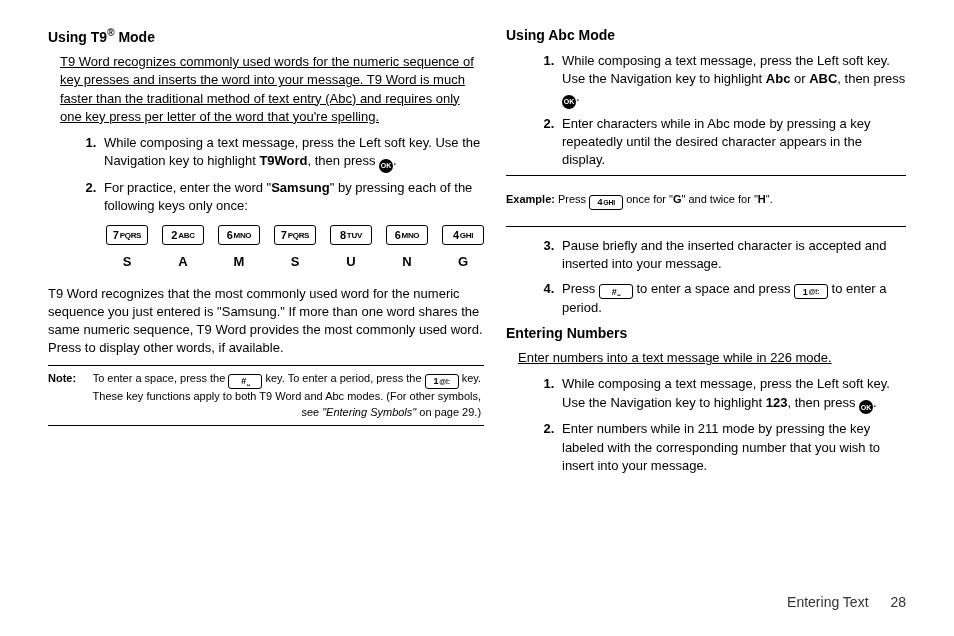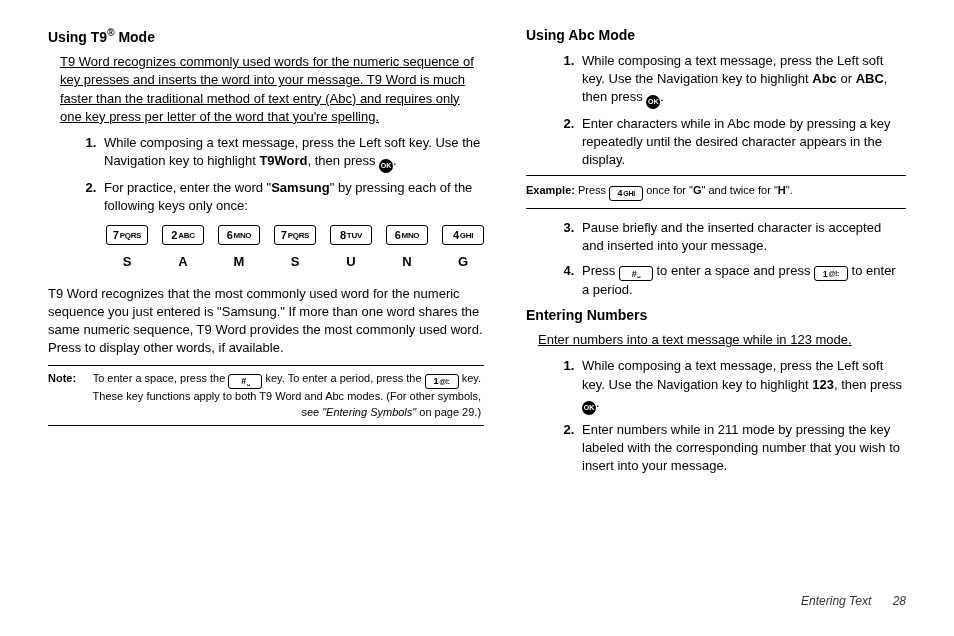--- a/index.html
+++ b/index.html
@@ -8,21 +8,21 @@
     font-family: Arial, Helvetica, sans-serif;
     background: #fff;
     color: #000;
     width: 954px;
     height: 636px;
     overflow: hidden;
   }
   .page {
     display: flex;
     padding: 24px 48px 10px 48px;
-    gap: 42px;
+    gap: 22px;
     height: 560px;
   }
   .col {
     flex: 1;
     font-size: 13px;
     line-height: 1.4;
   }
   h2 {
     font-size: 14px;
     font-weight: bold;
@@ -94,32 +94,31 @@
     font-size: 11px;
     margin-top: 8px;
   }
   .notebox .label { font-weight: bold; display: inline-block; width: 36px; vertical-align: top; }
   .notebox .content { display: inline-block; width: calc(100% - 42px); vertical-align: top; text-align: right; }
   .notebox .content .ital { font-style: italic; }
 
   .examplebox {
     border-top: 1px solid #000;
     border-bottom: 1px solid #000;
-    padding: 7px 0;
+    padding: 16px 0;
     font-size: 11px;
     margin: 6px 0 10px 0;
   }
   .examplebox .label { font-weight: bold; }
 
   .footer {
     text-align: right;
     padding: 0 48px;
-    font-size: 12px;
+    font-size: 14px;
     color: #333;
-    font-style: italic;
   }
   .footer .num { margin-left: 18px; }
 </style>
 </head>
 <body>
 
 <div class="page">
 
   <div class="col">
     <h2>
@@ -196,21 +195,21 @@
             <span class="dig">#</span>
             <span>⎵</span>
           </span><span> to enter a space and press </span><span class="key">
             <span class="dig">1</span>
             <span>@!:</span>
           </span><span> to enter a period.</span>
       </li>
     </ol>
 
     <h2>Entering Numbers</h2>
-    <p class="intro">Enter numbers into a text message while in 123 mode.</p>
+    <p class="intro">Enter numbers into a text message while in 226 mode.</p>
     <ol>
       <li>
         <span>While composing a text message, press the Left soft key. Use the Navigation key to highlight </span><span class="b">123</span><span>, then press </span><span class="ok">OK</span><span>.</span>
       </li>
       <li>Enter numbers while in 211 mode by pressing the key labeled with the corresponding number that you wish to insert into your message.</li>
     </ol>
   </div>
 </div>
 
 <div class="footer">

